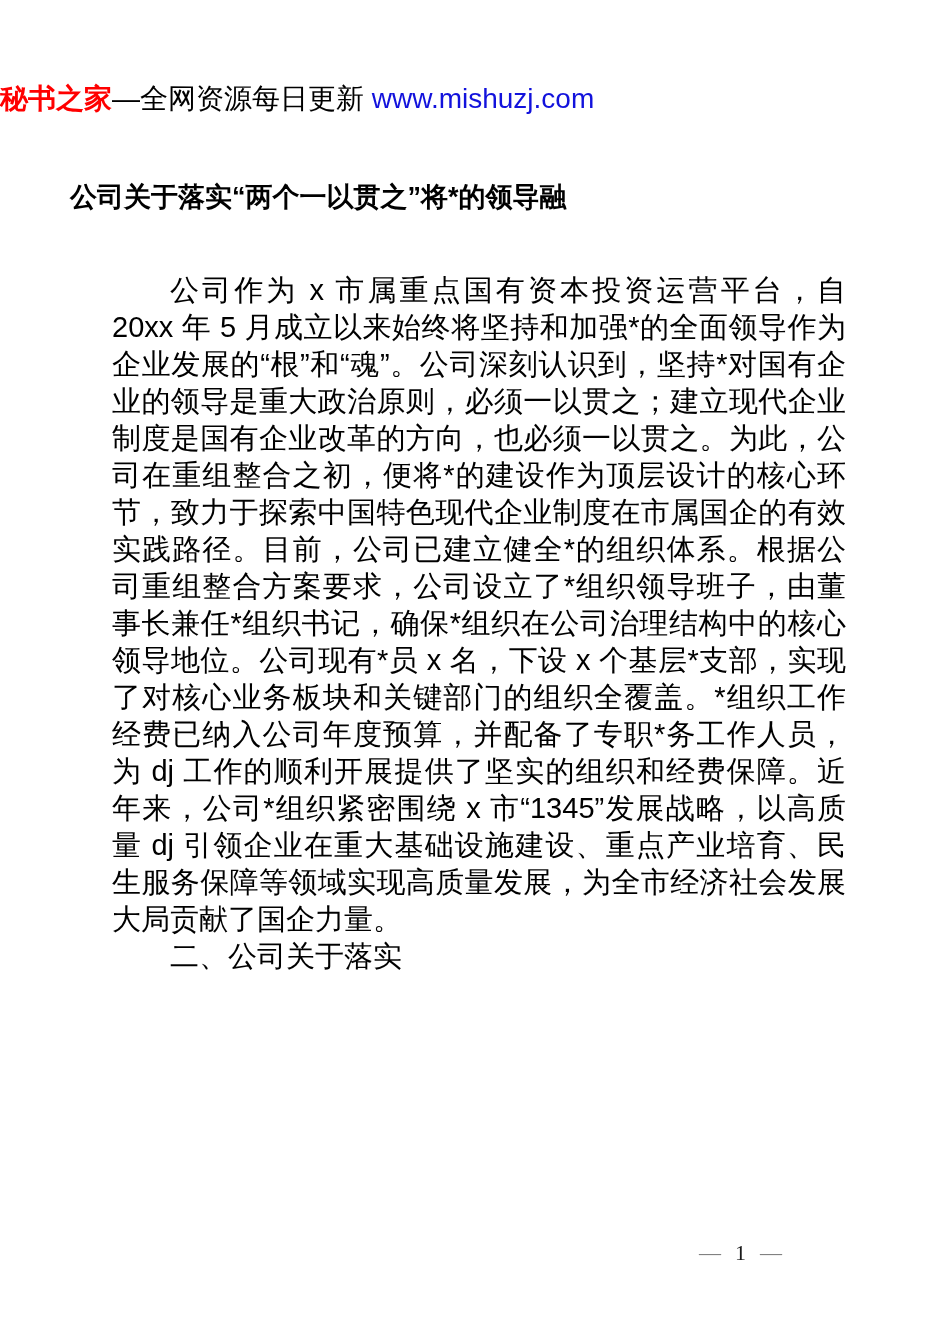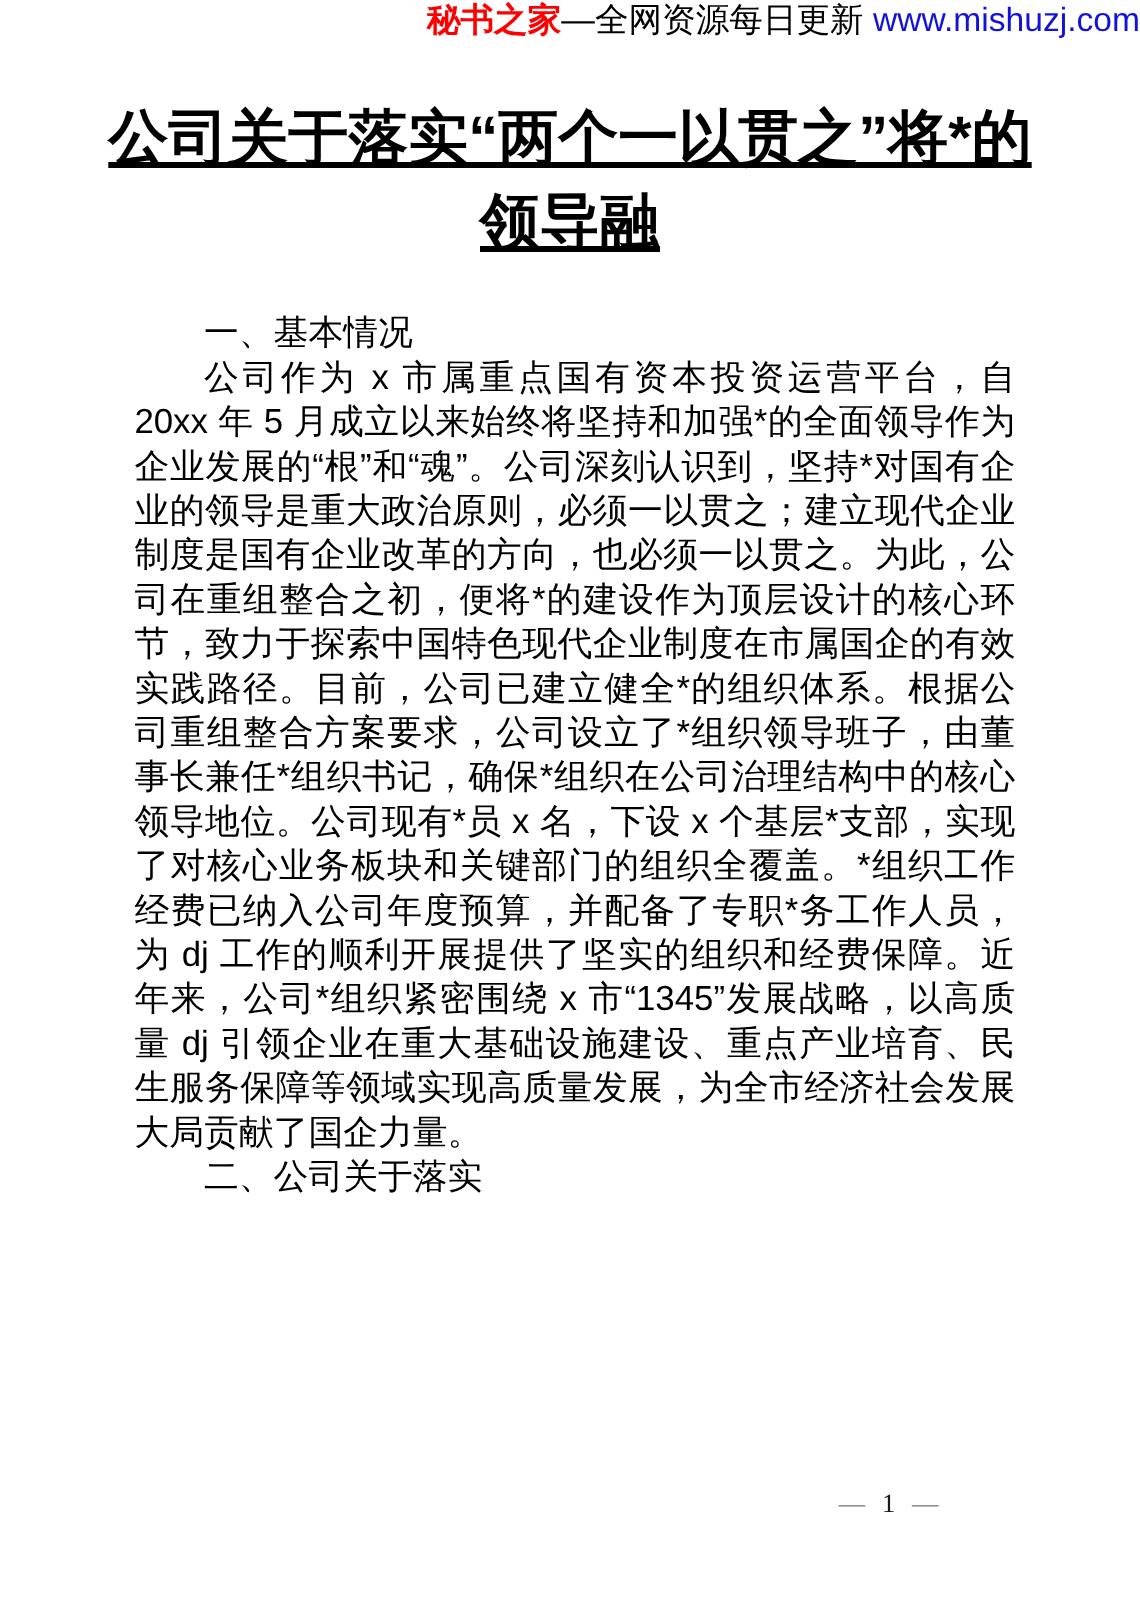--- a/index.html
+++ b/index.html
@@ -11,45 +11,45 @@
     position: relative;
     width: 950px;
     height: 1344px;
     background: #ffffff;
     overflow: hidden;
     font-family: "Liberation Sans", "DejaVu Sans", sans-serif;
     color: #000000;
   }
   
   .site-header {
-    text-align: right;
+    padding-top: 82px;
+    text-align: left;
     font-size: 28px;
     line-height: 34px;
     white-space: nowrap;
   }
   .site-header .brand {
     color: #ff0000;
     font-weight: bold;
   }
   .site-header .tagline {
     color: #000000;
   }
   .site-header .url {
     color: #1212dc;
     text-decoration: none;
   }
   
   .doc-title {
     margin: 46px 70px 0 70px;
-    text-align: center;
+    text-align: left;
     font-weight: bold;
-    font-size: 50px;
+    font-size: 27px;
     line-height: 70px;
     color: #000000;
-    text-decoration: underline;
   }
   .doc-title .title-line {
     display: block;
   }
   
   .doc-body {
     margin: 40px 104px 0 112px;
     font-size: 29px;
     line-height: 37px;
     color: #000000;
@@ -91,21 +91,20 @@
 
   <div class="site-header">
     <span class="brand">秘书之家</span><span class="tagline">—全网资源每日更新 </span><a class="url">www.mishuzj.com</a>
   </div>
 
   <h1 class="doc-title">
     <span class="title-line">公司关于落实“两个一以贯之”将*的领导融</span>
   </h1>
 
   <div class="doc-body">
-    <h2 class="section-heading">一、基本情况</h2>
     <p class="para">公司作为 x 市属重点国有资本投资运营平台，自 20xx 年 5 月成立以来始终将坚持和加强*的全面领导作为企业发展的“根”和“魂”。公司深刻认识到，坚持*对国有企业的领导是重大政治原则，必须一以贯之；建立现代企业制度是国有企业改革的方向，也必须一以贯之。为此，公司在重组整合之初，便将*的建设作为顶层设计的核心环节，致力于探索中国特色现代企业制度在市属国企的有效实践路径。目前，公司已建立健全*的组织体系。根据公司重组整合方案要求，公司设立了*组织领导班子，由董事长兼任*组织书记，确保*组织在公司治理结构中的核心领导地位。公司现有*员 x 名，下设 x 个基层*支部，实现了对核心业务板块和关键部门的组织全覆盖。*组织工作经费已纳入公司年度预算，并配备了专职*务工作人员，为 dj 工作的顺利开展提供了坚实的组织和经费保障。近年来，公司*组织紧密围绕 x 市“1345”发展战略，以高质量 dj 引领企业在重大基础设施建设、重点产业培育、民生服务保障等领域实现高质量发展，为全市经济社会发展大局贡献了国企力量。</p>
     <h2 class="section-heading">二、公司关于落实</h2>
   </div>
 
   <div class="page-footer">
     <span class="dash">—</span><span class="num">1</span><span class="dash">—</span>
   </div>
 
 </div>
 

